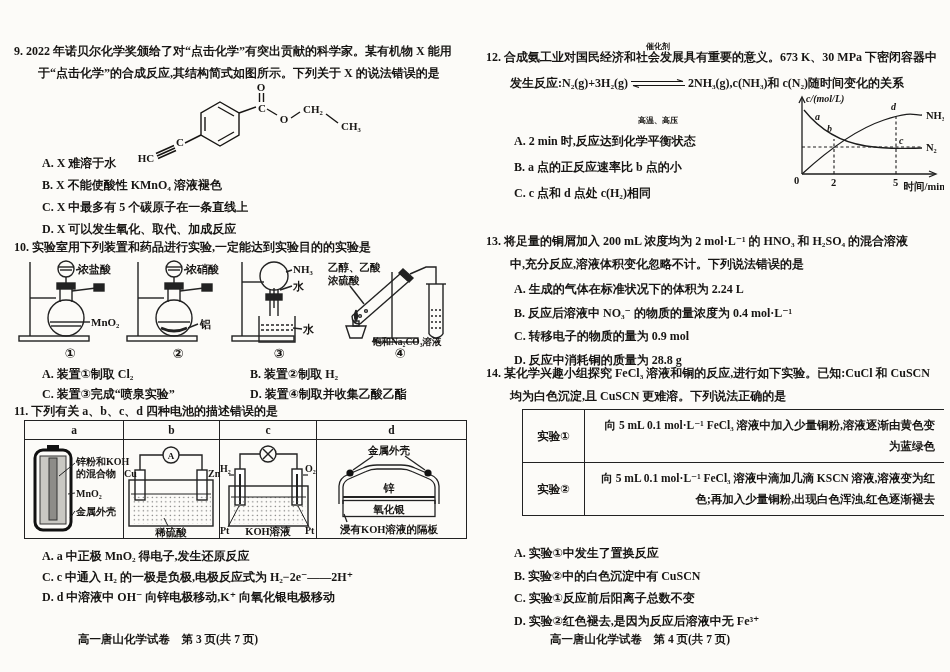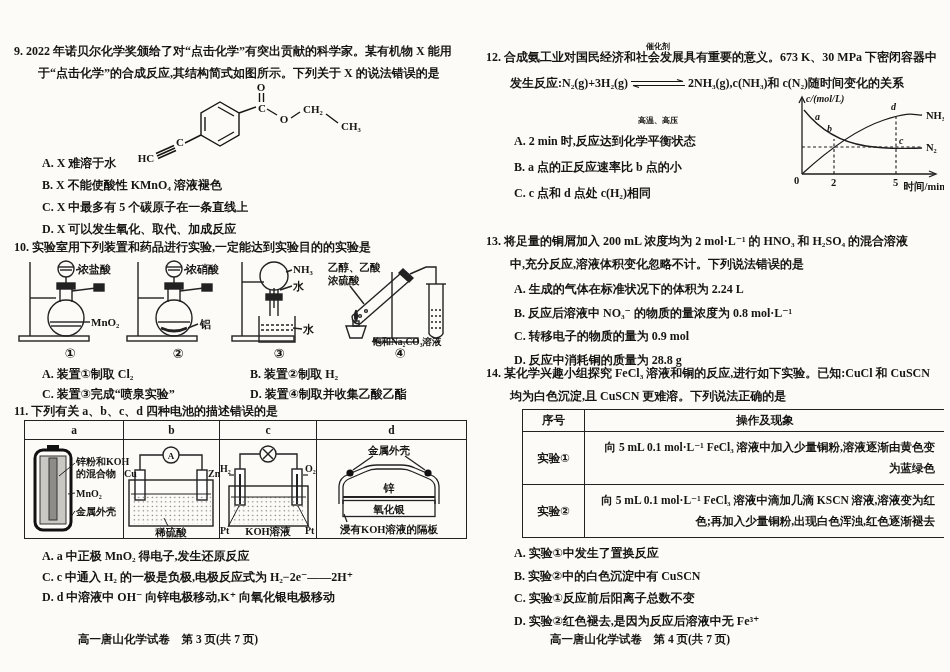--- a/index.html
+++ b/index.html
@@ -381,35 +381,31 @@
         <text x="111" y="96" font-size="10.5">5</text>
         <text x="163" y="100" text-anchor="end" font-size="10.5">时间/min</text>
       </svg>
     </div>
 
     <div class="qblock" style="top:190px">
       <div class="line" style="line-height:23px">13. 将足量的铜屑加入 200 mL 浓度均为 2 mol·L⁻¹ 的 HNO₃ 和 H₂SO₄ 的混合溶液</div>
       <div class="line indent" style="line-height:23px">中,充分反应,溶液体积变化忽略不计。下列说法错误的是</div>
       <div class="opts lh23 abs" style="top:48px">
         <div class="opt">A. 生成的气体在标准状况下的体积为 2.24 L</div>
-        <div class="opt">B. 反应后溶液中 NO₃⁻ 的物质的量浓度为 0.8 mol·L⁻¹</div>
+        <div class="opt">B. 反应后溶液中 NO₃⁻ 的物质的量浓度为 0.4 mol·L⁻¹</div>
         <div class="opt">C. 转移电子的物质的量为 0.9 mol</div>
         <div class="opt">D. 反应中消耗铜的质量为 28.8 g</div>
       </div>
     </div>
 
     <div class="qblock" style="top:322px">
       <div class="line" style="line-height:23px">14. 某化学兴趣小组探究 FeCl₃ 溶液和铜的反应,进行如下实验。已知:CuCl 和 CuSCN</div>
       <div class="line indent" style="line-height:23px">均为白色沉淀,且 CuSCN 更难溶。下列说法正确的是</div>
       <table class="etable abs" style="top:47px;left:36px;width:424px">
         <tbody>
-            <tr>
-          <th style="width:62px">序号</th>
-          <th>操作及现象</th>
-        </tr>
         <tr>
           <td class="lbl">实验①</td>
           <td class="txt">向 5 mL 0.1 mol·L⁻¹ FeCl₃ 溶液中加入少量铜粉,溶液逐渐由黄色变为蓝绿色</td>
         </tr>
         <tr>
           <td class="lbl">实验②</td>
           <td class="txt">向 5 mL 0.1 mol·L⁻¹ FeCl₃ 溶液中滴加几滴 KSCN 溶液,溶液变为红色;再加入少量铜粉,出现白色浑浊,红色逐渐褪去</td>
         </tr>
       </tbody>
         </table>

